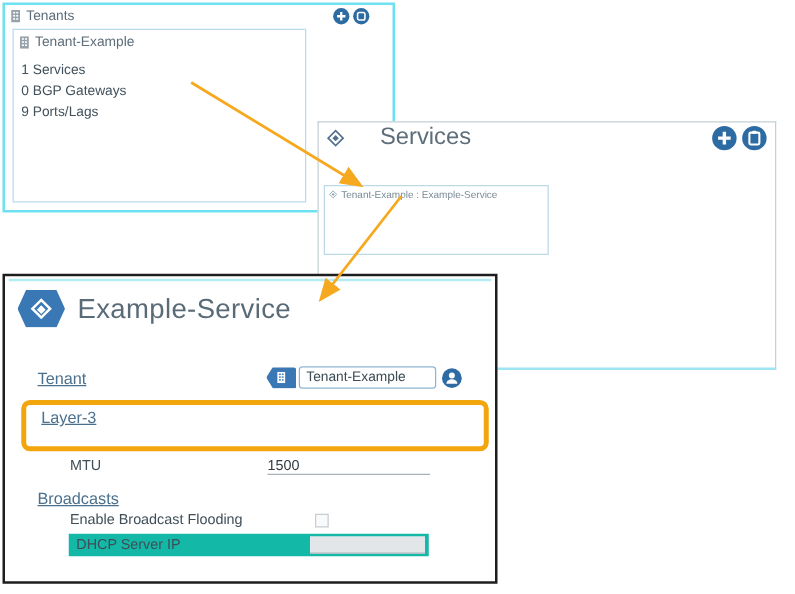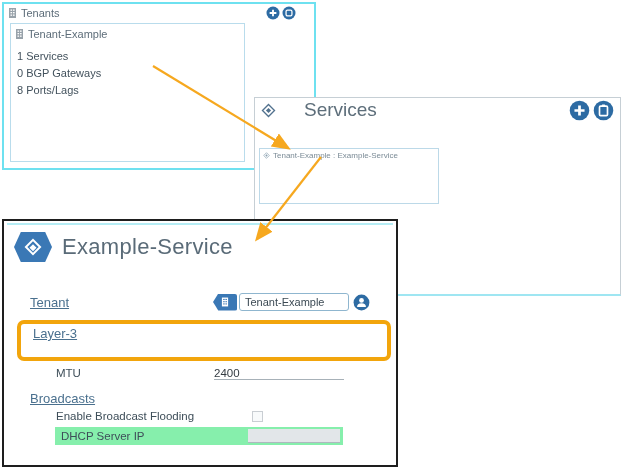--- a/index.html
+++ b/index.html
@@ -69,21 +69,21 @@
   .row-anycast .field-label { width: 158px; }
   .row-mtu { left: 52px; top: 146px; width: 332px; }
   .row-mtu .field-label { width: 158px; }
 
   .broadcasts-heading { position: absolute; left: 26px; top: 170px; }
   .row-flood { position: absolute; left: 52px; top: 189px; width: 300px; display: flex; align-items: center; }
   .row-flood .field-label { width: 158px; }
   .checkbox { width: 11px; height: 11px; border: 1px solid #c9ced3; background: #f8fafb; margin-left: 38px; }
 
   .dhcp-row { position: absolute; left: 51px; top: 206px; width: 288px; height: 18px;
-    background: #86efac; display: flex; align-items: center; }
+    background: #14b8a6; display: flex; align-items: center; }
   .dhcp-label { font-size: 11.5px; color: #3e4e59; padding-left: 6px; flex: 1; }
   .dhcp-input { width: 92px; height: 14px; margin-right: 3px; background: #e2e6e9;
     border-bottom: 1px solid #aeb8be; font-size: 11px; color: #3e4e59; }
 
   
   .icon-sm svg { display: block; }
   .arrows { position: absolute; left: 0; top: 0; width: 636px; height: 475px;
     z-index: 5; pointer-events: none; }
 </style>
 </head>
@@ -129,21 +129,21 @@
             <rect x="5" y="4" width="1.6" height="1.3" fill="#fff"></rect>
             <rect x="2.5" y="6.5" width="1.6" height="1.3" fill="#fff"></rect>
             <rect x="5" y="6.5" width="1.6" height="1.3" fill="#fff"></rect>
           </svg>
       </span>
       <span class="tenant-card-title">Tenant-Example</span>
     </div>
     <div class="tenant-stats">
       <div class="tenant-stat">1 Services</div>
       <div class="tenant-stat">0 BGP Gateways</div>
-      <div class="tenant-stat">8 Ports/Lags</div>
+      <div class="tenant-stat">9 Ports/Lags</div>
     </div>
   </div>
 </div>
 
 <div class="services-panel">
   <div class="services-header">
     <span class="icon-sm">
       <svg width="15" height="15" viewBox="0 0 20 20">
           <path d="M10 2 L18 10 L10 18 L2 10 Z" fill="none" stroke="#51718e" stroke-width="1.8"></path>
           <path d="M10 6.6 L13.4 10 L10 13.4 L6.6 10 Z" fill="#51718e"></path>
@@ -215,21 +215,21 @@
       </span>
     </span>
   </div>
 
   <div class="orange-box">
     <span class="section-heading layer3-heading">Layer-3</span>
   </div>
 
   <div class="field-row row-mtu">
     <span class="field-label">MTU</span>
-    <span class="field-value">2400</span>
+    <span class="field-value">1500</span>
   </div>
 
   <span class="section-heading broadcasts-heading">Broadcasts</span>
 
   <div class="row-flood">
     <span class="field-label">Enable Broadcast Flooding</span>
     <span class="checkbox"></span>
   </div>
 
   <div class="dhcp-row">

